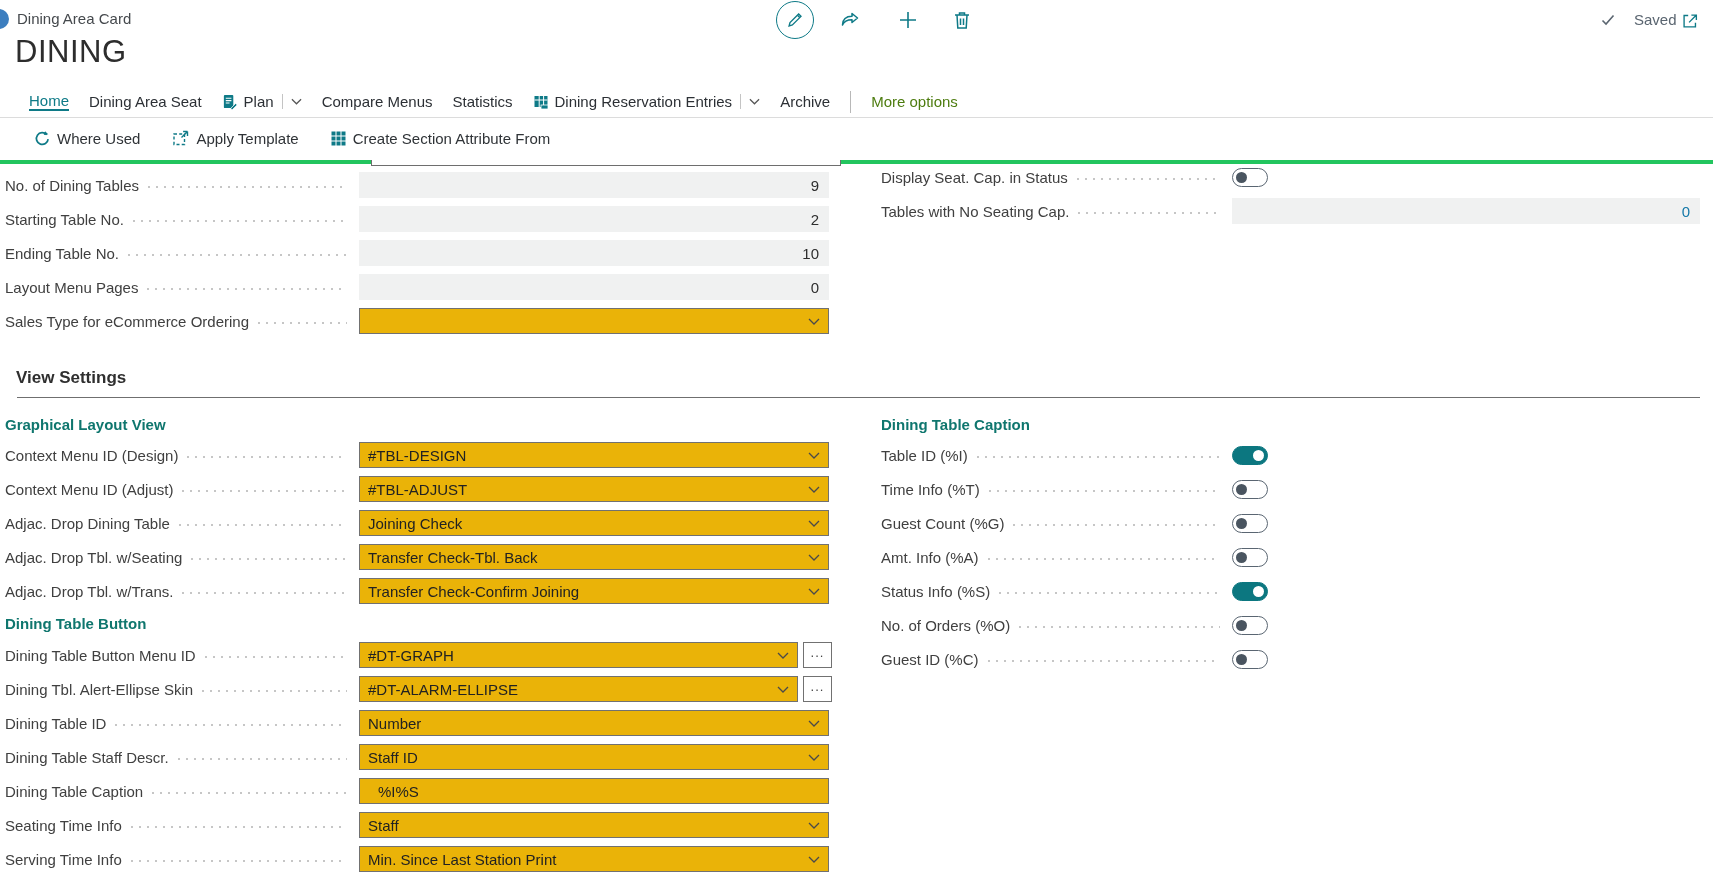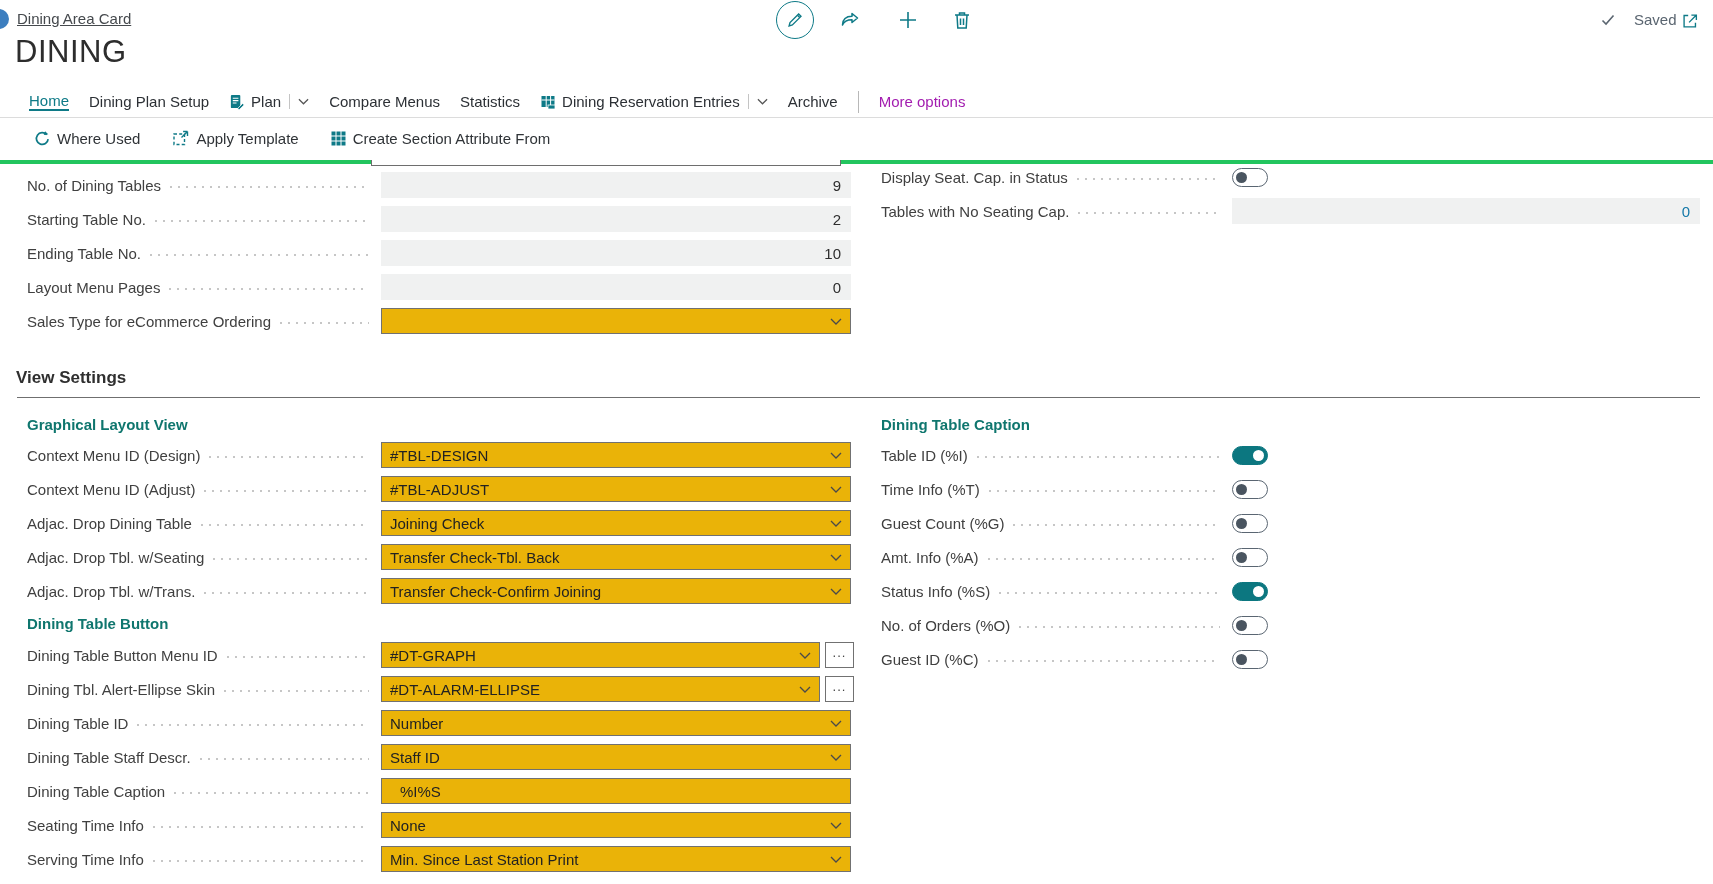--- a/index.html
+++ b/index.html
@@ -1,34 +1,34 @@
 <!DOCTYPE html>
 <html><head>
 <meta charset="utf-8">
 <style>
   html,body{margin:0;padding:0;width:1713px;height:884px;background:#fff;overflow:hidden;
     font-family:"Liberation Sans","DejaVu Sans",sans-serif;-webkit-font-smoothing:antialiased;color:#333;}
   
   #hdr{position:absolute;top:0;left:0;right:0;height:87px;}
   #back-sliver{position:absolute;left:-11px;top:9px;width:20px;height:20px;border-radius:50%;background:#3c7ebf;}
-  #breadcrumb{position:absolute;left:17px;top:10px;font-size:15px;color:#45494d;cursor:pointer;text-decoration:underline;}
+  #breadcrumb{position:absolute;left:17px;top:10px;font-size:15px;color:#45494d;cursor:pointer;}
   .act-btn{position:absolute;display:flex;align-items:center;justify-content:center;cursor:pointer;}
   #edit-btn{left:776px;top:1px;width:36px;height:36px;border:1px solid #0e7a87;border-radius:50%;}
   #share-btn{left:839px;top:8px;width:24px;height:24px;}
   #add-btn{left:896px;top:8px;width:24px;height:24px;}
   #del-btn{left:950px;top:8px;width:24px;height:24px;}
   #saved{position:absolute;left:1601px;top:11px;display:flex;align-items:center;gap:19px;font-size:15px;color:#5a6570;}
   #popout-btn{left:1679px;top:10px;width:22px;height:22px;}
   #page-title{position:absolute;left:15px;top:34px;font-size:31px;font-weight:300;letter-spacing:.5px;color:#2d2d2d;}
   
   #menubar{position:absolute;top:86px;left:0;right:0;height:31px;border-bottom:1px solid #dcdcdc;
     display:flex;align-items:center;padding-left:29px;gap:20px;font-size:15px;color:#2c3035;}
   .mi{display:flex;align-items:center;gap:6px;cursor:pointer;white-space:nowrap;}
   .mi.active span{color:#0e7a87;border-bottom:2px solid #0e7a87;padding-bottom:0;}
-  .mi.muted{color:#a21caf;}
+  .mi.muted{color:#4d7c0f;}
   .vdiv{width:1px;height:15px;background:#c4c4c4;margin:0 2px;}
   .vdiv.tall{height:22px;background:#b8b8b8;margin:0 0;}
   #toolbar{position:absolute;top:117px;left:0;right:0;height:43px;border-bottom:4px solid #22c55e;
     display:flex;align-items:center;padding-left:33px;gap:32px;font-size:15px;color:#2f3337;}
   .tb{display:flex;align-items:center;gap:7px;cursor:pointer;white-space:nowrap;}
   
   #content{position:absolute;top:160px;left:0;right:0;bottom:0;}
   #cutoff-field{position:absolute;left:371px;top:0;width:470px;height:6px;background:#fff;
     border:1px solid #6e6e6e;border-top:none;box-sizing:border-box;}
   .row{display:flex;align-items:center;height:34px;}
@@ -50,21 +50,21 @@
     background:#fff;cursor:pointer;padding-bottom:6px;}
   .colR .fld{flex-basis:468px;}
   .link-val{color:#1478a8;cursor:pointer;}
   
   .tog{position:relative;flex:0 0 36px;height:19px;border:1px solid #5a6672;border-radius:11px;
     background:#fff;box-sizing:border-box;cursor:pointer;}
   .tog .knob{position:absolute;left:3px;top:3px;width:11px;height:11px;border-radius:50%;background:#4a5560;}
   .tog[data-state="on"]{background:#0c7780;border-color:#0c7780;}
   .tog[data-state="on"] .knob{left:auto;right:3px;background:#fff;}
   
-  .colL{position:absolute;left:27px;width:824px;}
+  .colL{position:absolute;left:5px;width:824px;}
   .colR{position:absolute;left:881px;width:819px;}
   #gen-left{top:8px;}
   #gen-right{top:0;}
   #vs-title{position:absolute;left:16px;top:208px;font-size:17px;font-weight:700;color:#2f2f2f;}
   #vs-rule{position:absolute;left:17px;width:1683px;top:237px;height:1px;background:#6f6f6f;}
   #vs-left,#vs-right{top:250px;}
   .grp-cap{height:28px;display:flex;align-items:center;font-size:15px;font-weight:700;color:#0f766e;}
   .grp-cap.second{height:30px;margin-top:0;}
   svg{display:block;}
 </style>
@@ -122,21 +122,21 @@
   </div>
 
   <div id="page-title">DINING</div>
 </div>
 
 <div id="menubar">
   <div class="mi active">
       <span>Home</span>
     </div>
   <div class="mi">
-      <span>Dining Plan Setup</span>
+      <span>Dining Area Seat</span>
     </div>
   <div class="mi">
     <span>
       <svg width="16" height="16" viewBox="0 0 17 17">
           <rect x="2" y="1" width="10" height="14" rx="1" fill="#0e7a87"></rect>
           <path d="M4 4.5h6M4 7h6M4 9.5h4" stroke="#fff" stroke-width="1.2"></path>
           <path d="M9.5 15l5-5 1.6 1.6-5 5H9.5z" fill="#0e7a87" stroke="#fff" stroke-width="0.8"></path>
         </svg>
     </span>
     <span>Plan</span>
@@ -437,21 +437,21 @@
       <div class="fld txt">
           <span>%I%S</span>
         </div>
     </div>
     <div class="row">
       <div class="lbl">
           <span class="t">Seating Time Info</span>
           <i class="dots"></i>
         </div>
       <div class="fld dd">
-          <span>None</span>
+          <span>Staff</span>
         <span class="chev">
             <svg width="12" height="7" viewBox="0 0 12 7" fill="none" stroke="#4a4a4a" stroke-width="1.3">
               <path d="M1 1l5 5 5-5"></path>
             </svg>
           </span>
         </div>
     </div>
     <div class="row">
       <div class="lbl">
           <span class="t">Serving Time Info</span>

